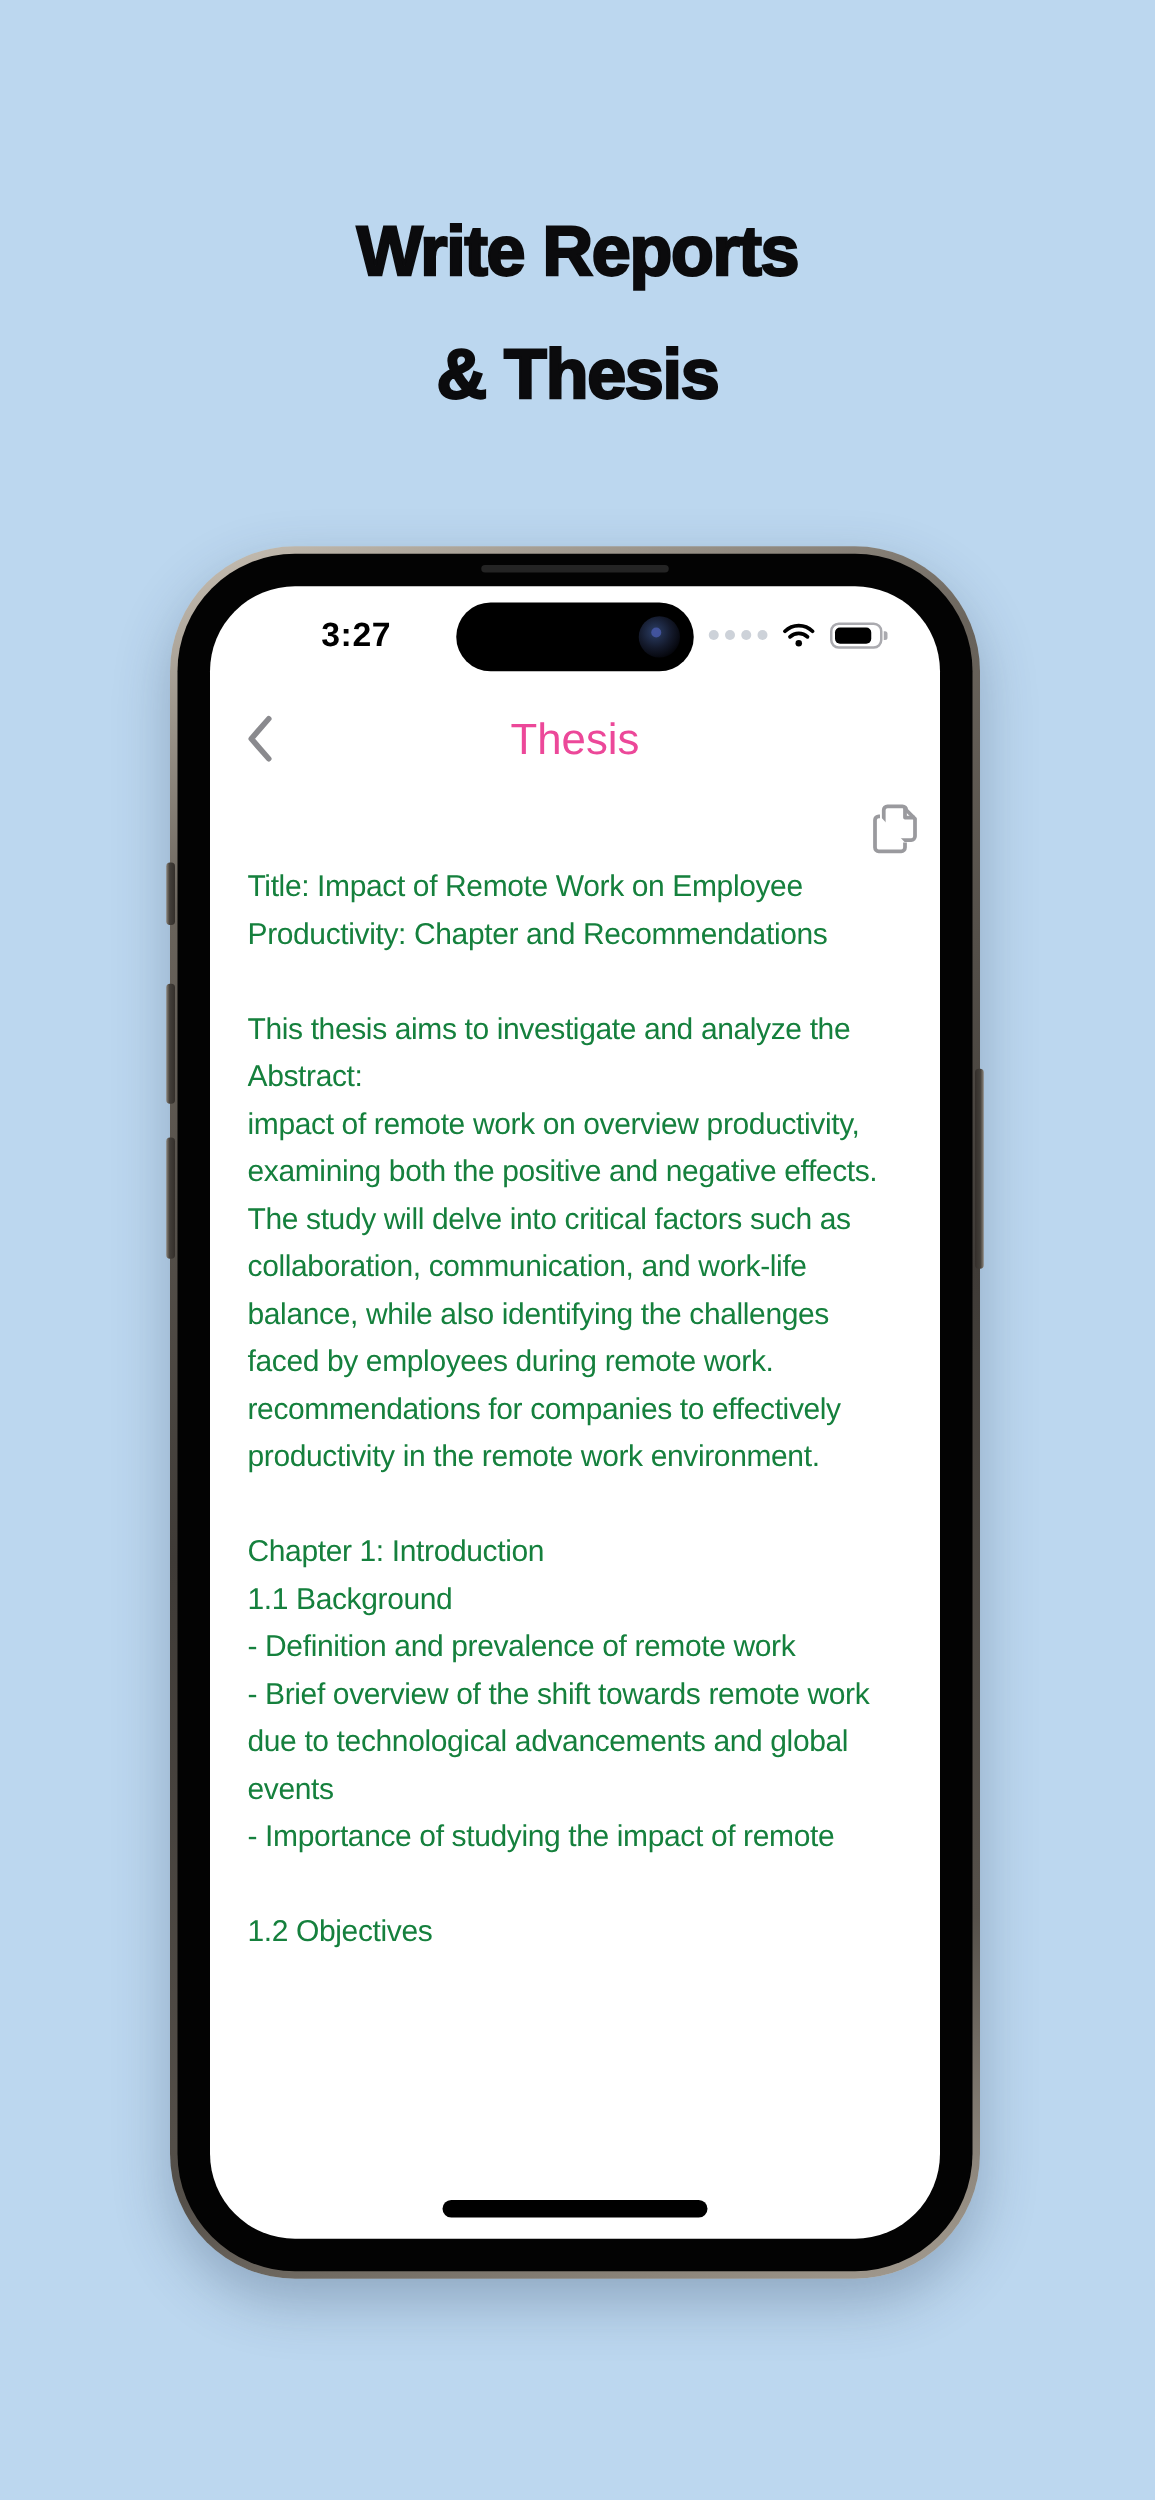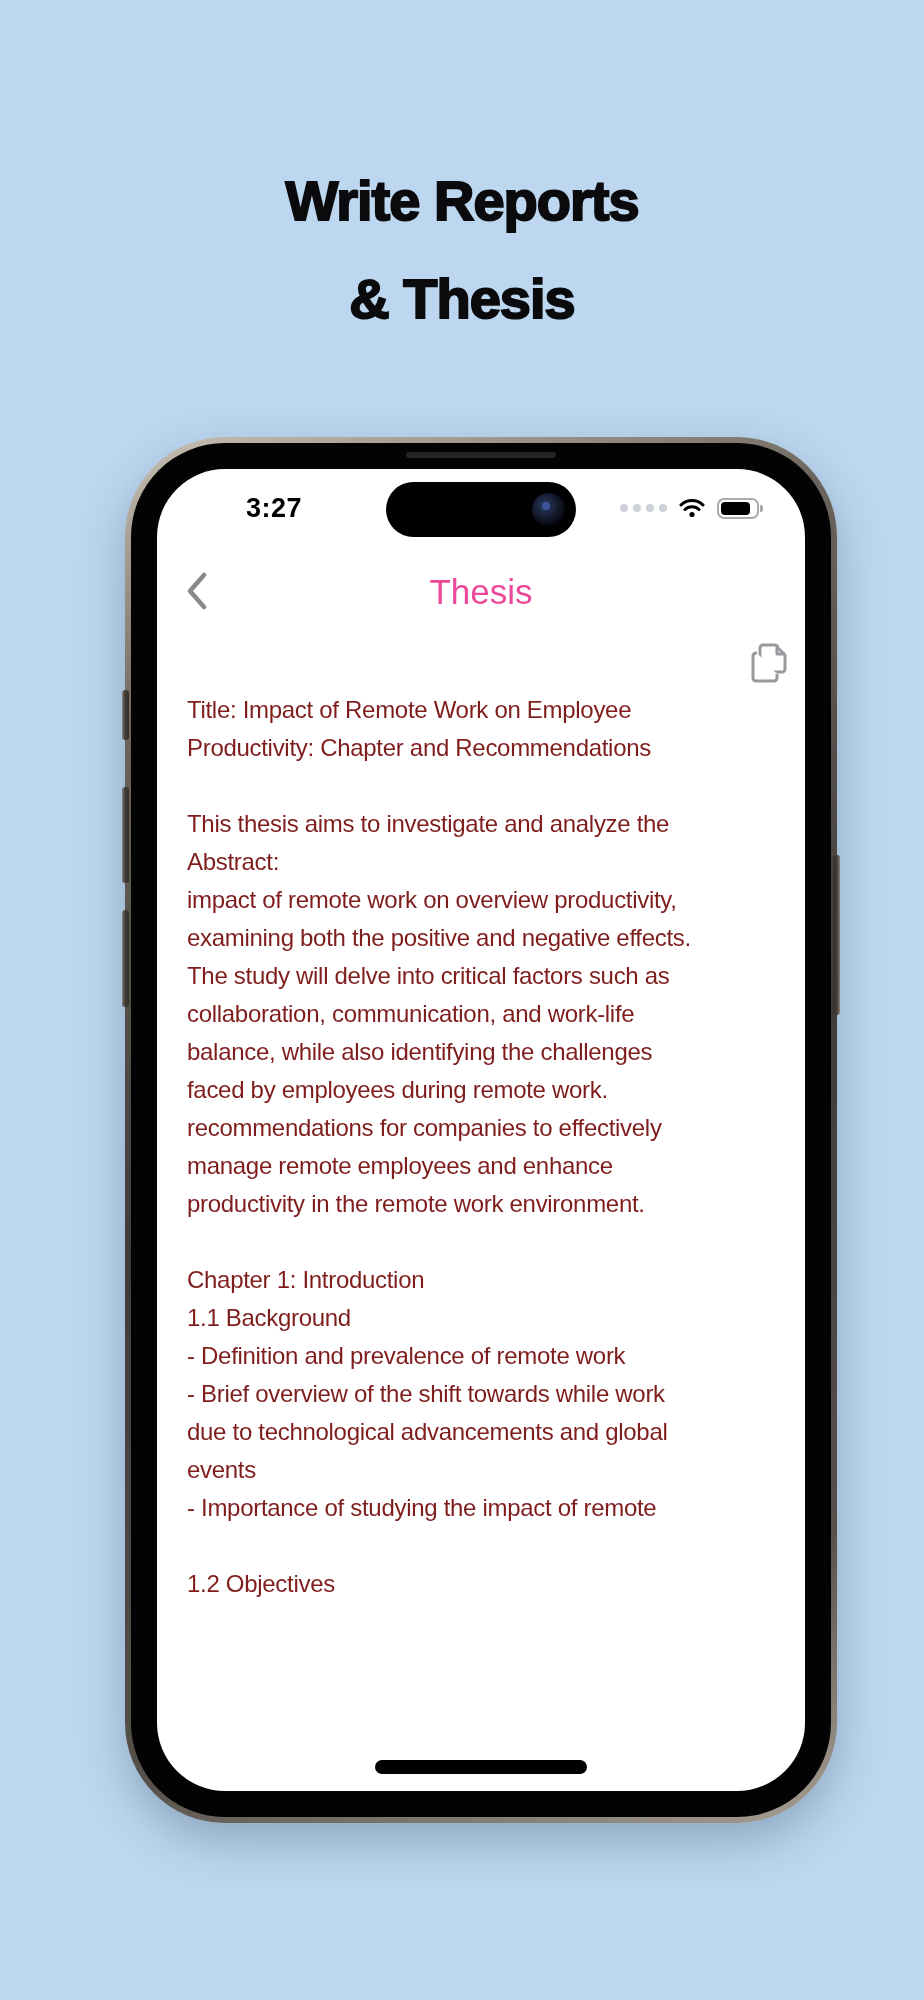--- a/index.html
+++ b/index.html
@@ -11,21 +11,21 @@
   
   .hero-heading{
     position:absolute;left:0;top:152px;width:924px;
     text-align:center;color:#0b0b0d;
     font-size:56px;line-height:98px;font-weight:700;
     letter-spacing:-1px;
     -webkit-text-stroke:2px #0b0b0d;
   }
   
   .phone{
-    position:absolute;left:125px;top:437px;width:712px;height:1386px;
+    position:absolute;left:136px;top:437px;width:648px;height:1386px;
   }
   .phone-frame{
     position:absolute;inset:0;border-radius:100px;
     background:linear-gradient(160deg,#c9c1b5 0%,#6a645c 18%,#3f3b37 50%,#55504a 82%,#a79f93 100%);
     box-shadow:0 18px 45px rgba(40,60,90,.30);
   }
   .phone-bezel{
     position:absolute;inset:6px;border-radius:94px;background:#030303;
   }
   .top-speaker-slit{
@@ -92,21 +92,21 @@
   .copy-btn{
     position:absolute;right:14px;top:170px;width:44px;height:48px;cursor:pointer;
   }
   
   .doc-area{
     position:absolute;left:30px;top:222px;width:557px;height:975px;
     overflow:hidden;
   }
   .doc-line{
     height:38px;line-height:38px;white-space:nowrap;
-    font-size:24px;letter-spacing:-0.3px;color:#7f1d1d;
+    font-size:24px;letter-spacing:-0.3px;color:#15803d;
   }
   
   .home-indicator{
     position:absolute;left:50%;bottom:17px;transform:translateX(-50%);
     width:212px;height:14px;border-radius:8px;background:#000;cursor:grab;
   }
 </style>
 </head>
 <body>
 
@@ -173,27 +173,26 @@
         <div class="doc-line"></div>
         <div class="doc-line">This thesis aims to investigate and analyze the</div>
         <div class="doc-line">Abstract:</div>
         <div class="doc-line">impact of remote work on overview productivity,</div>
         <div class="doc-line">examining both the positive and negative effects.</div>
         <div class="doc-line">The study will delve into critical factors such as</div>
         <div class="doc-line">collaboration, communication, and work-life</div>
         <div class="doc-line">balance, while also identifying the challenges</div>
         <div class="doc-line">faced by employees during remote work.</div>
         <div class="doc-line">recommendations for companies to effectively</div>
-        <div class="doc-line">manage remote employees and enhance</div>
         <div class="doc-line">productivity in the remote work environment.</div>
         <div class="doc-line"></div>
         <div class="doc-line">Chapter 1: Introduction</div>
         <div class="doc-line">1.1 Background</div>
         <div class="doc-line">- Definition and prevalence of remote work</div>
-        <div class="doc-line">- Brief overview of the shift towards while work</div>
+        <div class="doc-line">- Brief overview of the shift towards remote work</div>
         <div class="doc-line">due to technological advancements and global</div>
         <div class="doc-line">events</div>
         <div class="doc-line">- Importance of studying the impact of remote</div>
         <div class="doc-line"></div>
         <div class="doc-line">1.2 Objectives</div>
       </div>
 
     <div class="home-indicator"></div>
   </div>
 </div>

